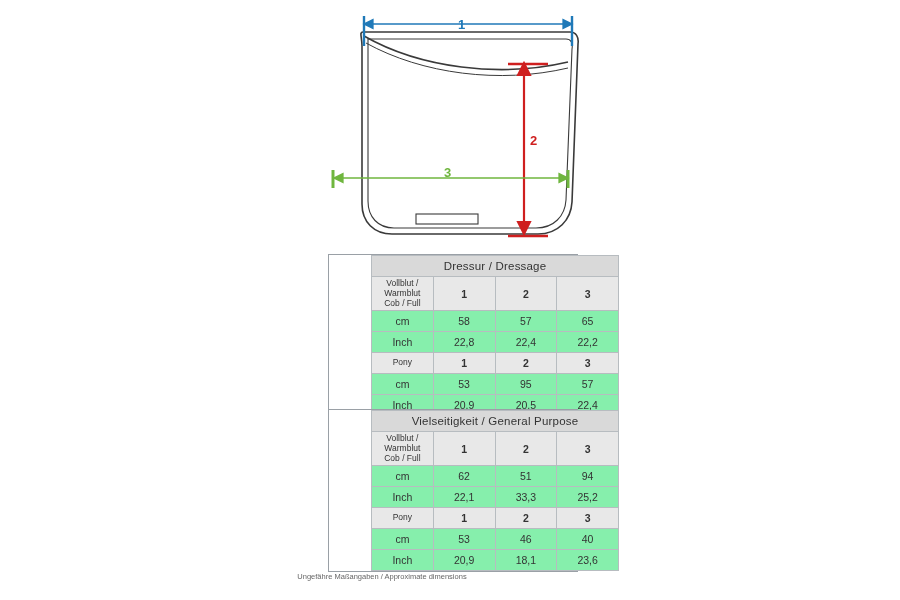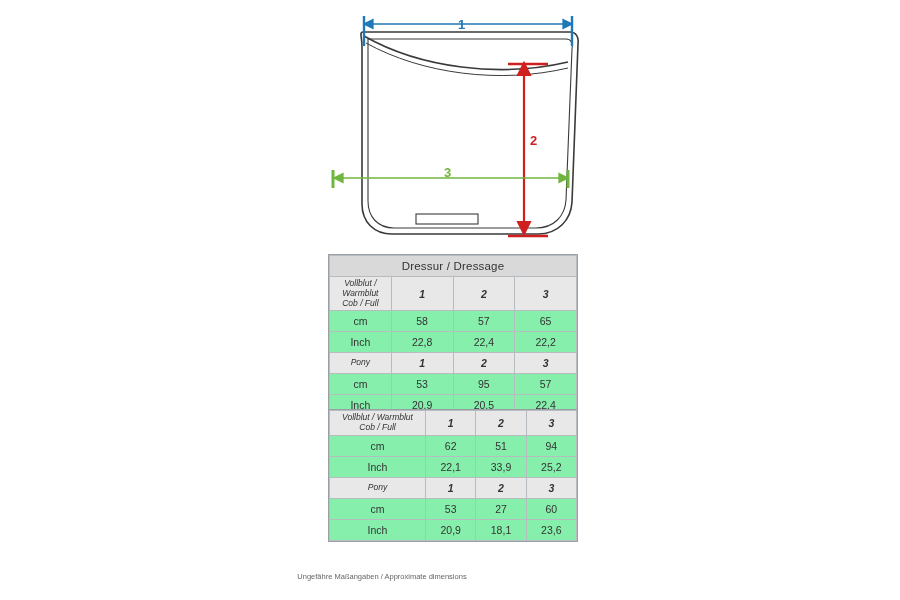--- a/index.html
+++ b/index.html
@@ -42,20 +42,21 @@
     left: 328px;
     width: 248px;
     border: 1px solid #9aa0a6;
     border-collapse: collapse;
     background: #ffffff;
   }
   table.sizetable {
     width: 100%;
     border-collapse: collapse;
     table-layout: fixed;
+    margin-left: 42px;
   }
   table.sizetable td {
     border: 1px solid #b7bcc0;
     font-size: 10.5px;
     color: #333333;
     text-align: center;
     padding: 2px 2px;
     height: 16px;
     background: #86efac;
   }
@@ -63,21 +64,20 @@
     background: #d9d9d9 !important;
     font-size: 11.5px !important;
     color: #333333;
     height: 20px;
     letter-spacing: .2px;
   }
   .head-row td {
     background: #e8e8e8 !important;
     font-weight: bold;
     height: 24px;
-    font-style: italic;
   }
   .head-row td.cat {
     font-weight: normal;
     font-size: 8.5px;
     line-height: 1.15;
     color: #333;
   }
   .c1 { color: #1f79b8; }
   .c2 { color: #cf1f1f; }
   .c3 { color: #6fb63e; }
@@ -208,52 +208,55 @@
         <td>20,5</td>
         <td>22,4</td>
       </tr>
     </tbody>
       </table>
   </div>
 
   <div class="table-block" style="top:409px;">
     <table class="sizetable">
       <tbody>
+          <tr class="title-row">
+        <td colspan="4">Vielseitigkeit / General Purpose</td>
+      </tr>
       <tr class="head-row">
         <td class="cat col-cat">
           <span>Vollblut / Warmblut</span><br>
           <span>Cob / Full</span>
         </td>
         <td class="col-n c1">1</td>
         <td class="col-n c2">2</td>
         <td class="col-n c3">3</td>
       </tr>
       <tr>
         <td>cm</td>
         <td>62</td>
         <td>51</td>
         <td>94</td>
       </tr>
       <tr>
         <td>Inch</td>
         <td>22,1</td>
-        <td>33,9</td>
+        <td>33,3</td>
         <td>25,2</td>
       </tr>
       <tr class="head-row">
         <td class="cat">Pony</td>
         <td class="c1">1</td>
         <td class="c2">2</td>
         <td class="c3">3</td>
       </tr>
       <tr>
         <td>cm</td>
         <td>53</td>
-        <td>27</td>
-        <td>60</td>
+        <td>46</td>
+        <td>40</td>
       </tr>
       <tr>
         <td>Inch</td>
         <td>20,9</td>
         <td>18,1</td>
         <td>23,6</td>
       </tr>
     </tbody>
       </table>
   </div>

